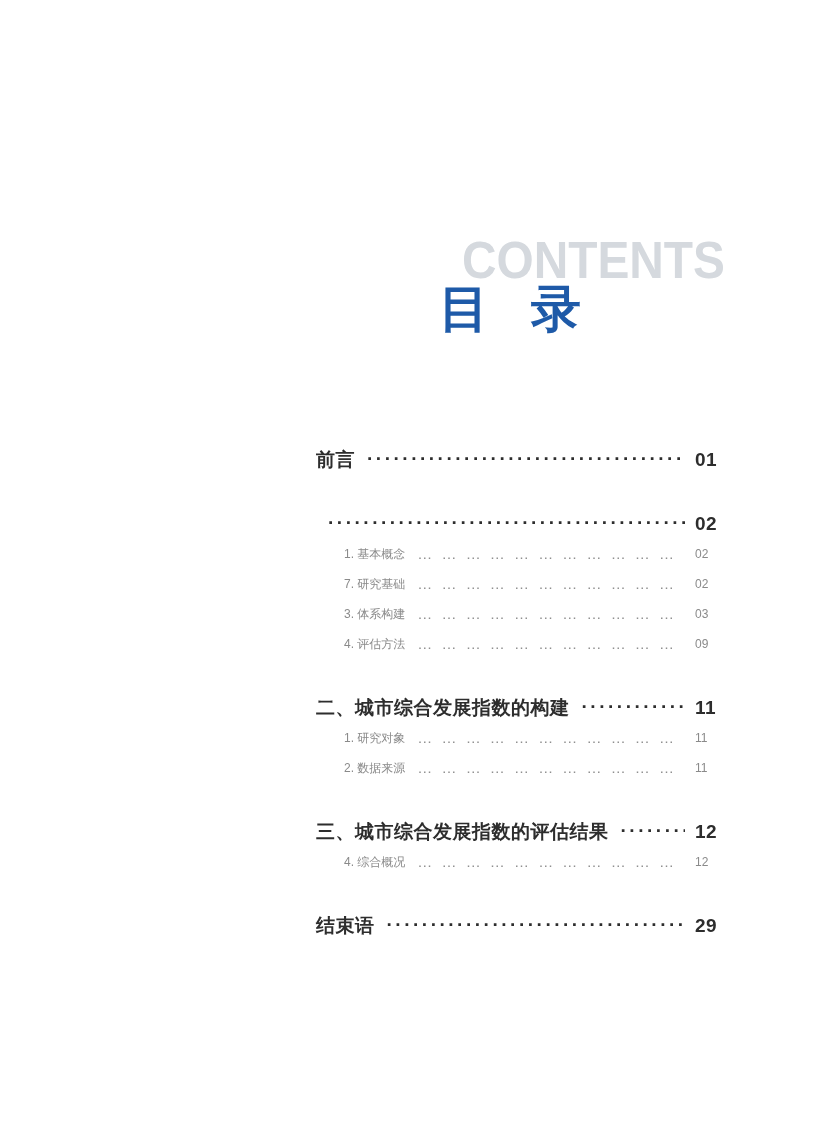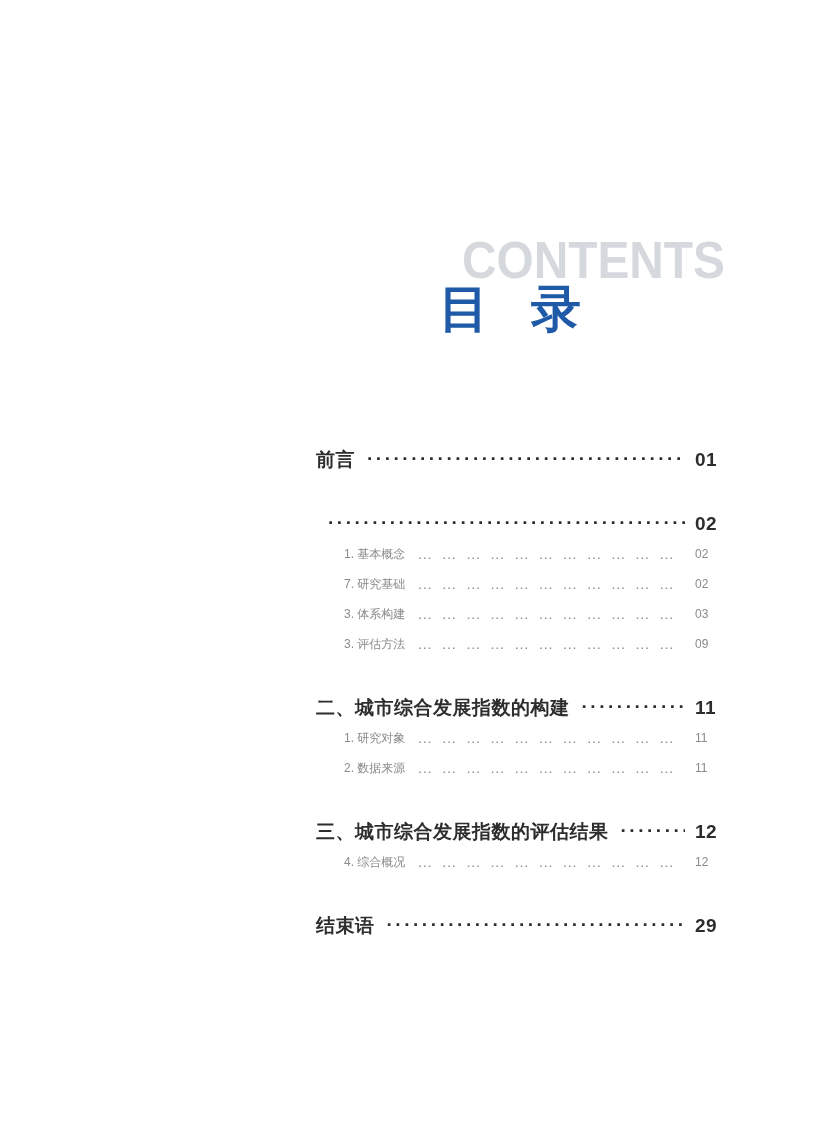--- a/index.html
+++ b/index.html
@@ -133,21 +133,21 @@
         <span class="title">7. 研究基础</span>
         <span class="leader"></span>
         <span class="num">02</span>
       </div>
       <div class="row sub">
         <span class="title">3. 体系构建</span>
         <span class="leader"></span>
         <span class="num">03</span>
       </div>
       <div class="row sub">
-        <span class="title">3. 评估方法</span>
+        <span class="title">4. 评估方法</span>
         <span class="leader"></span>
         <span class="num">09</span>
       </div>
     </div>
 
     <div class="block">
       <div class="row main">
         <span class="title">二、城市综合发展指数的构建</span>
         <span class="leader"></span>
         <span class="num">11</span>

